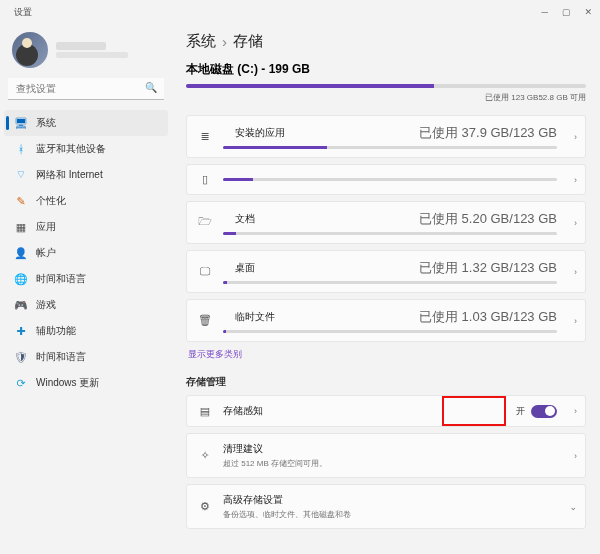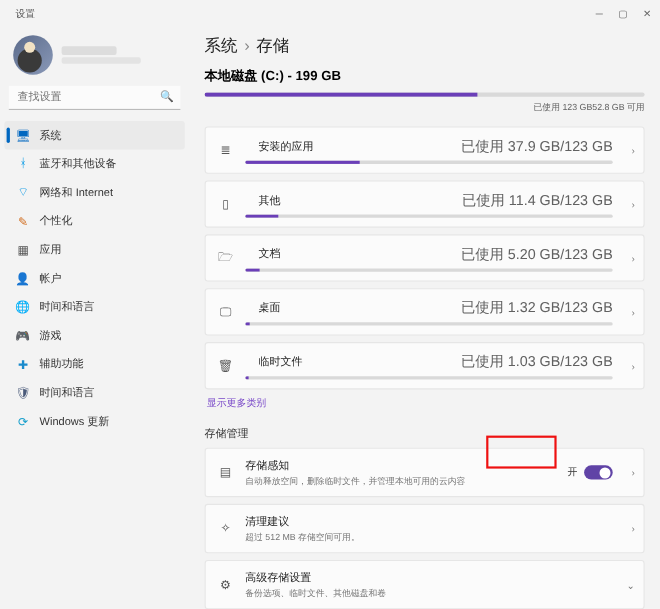--- a/index.html
+++ b/index.html
@@ -36,21 +36,21 @@
 .card { background: #fbfbfb; border: 1px solid #e6e6e6; border-radius: 3px; margin-bottom: 6px; padding: 8px 28px 8px 10px; display: flex; align-items: center; gap: 10px; position: relative; }
 .card .chev { position: absolute; right: 8px; top: 50%; transform: translateY(-50%); color: #777; font-size: 9px; }
 .card-icon { width: 16px; text-align: center; color: #555; font-size: 11px; }
 .card-body { flex: 1; }
 .card-row1 { display: flex; justify-content: space-between; align-items: center; margin-bottom: 4px; margin-left: 12px; }
 .card-title { font-size: 10px; color: #222; }
 .card-used { font-size: 13px; color: #616161; }
 .card-bar { height: 3px; background: #d9d9d9; border-radius: 2px; overflow: hidden; }
 .card-bar-fill { height: 100%; background: #6b3fb8; }
 .show-more { font-size: 9px; color: #7847c8; margin: 6px 0 14px 2px; cursor: default; }
-.section-head { font-size: 10px; color: #333; margin-bottom: 6px; }
+.section-head { font-size: 10px; color: #333; margin-bottom: 6px; font-weight: bold; }
 .mgmt-card { background: #fbfbfb; border: 1px solid #e6e6e6; border-radius: 3px; margin-bottom: 6px; padding: 8px 28px 8px 10px; display: flex; align-items: center; gap: 10px; position: relative; }
 .mgmt-card .chev { position: absolute; right: 8px; top: 50%; transform: translateY(-50%); color: #777; font-size: 9px; }
 .mgmt-icon { width: 16px; text-align: center; color: #555; font-size: 11px; }
 .mgmt-text { flex: 1; display: flex; flex-direction: column; gap: 2px; }
 .mgmt-title { font-size: 10px; color: #222; }
 .mgmt-desc { font-size: 8px; color: #767676; }
 .toggle-wrap { display: flex; align-items: center; gap: 6px; }
 .toggle-label { font-size: 9px; color: #333; }
 .toggle { width: 26px; height: 13px; background: #6043a6; border-radius: 8px; position: relative; }
 .toggle::after { content:""; position:absolute; right:2px; top:1.5px; width:10px; height:10px; background:#fff; border-radius:50%; }
@@ -156,24 +156,20 @@
           <div class="card-bar">
               <div class="card-bar-fill" style="width:31%"></div>
             </div>
         </div>
         <span class="chev">›</span>
       </div>
 
       <div class="card">
         <span class="card-icon">▯</span>
         <div class="card-body">
-          <div class="card-row1">
-              <span class="card-title">其他</span>
-              <span class="card-used">已使用 11.4 GB/123 GB</span>
-            </div>
           <div class="card-bar">
               <div class="card-bar-fill" style="width:9%"></div>
             </div>
         </div>
         <span class="chev">›</span>
       </div>
 
       <div class="card">
         <span class="card-icon">🗁</span>
         <div class="card-body">
@@ -217,21 +213,20 @@
       </div>
 
       <div class="show-more">显示更多类别</div>
 
       <div class="section-head">存储管理</div>
 
       <div class="mgmt-card" style="position:relative">
         <span class="mgmt-icon">▤</span>
         <div class="mgmt-text">
           <span class="mgmt-title">存储感知</span>
-          <span class="mgmt-desc">自动释放空间，删除临时文件，并管理本地可用的云内容</span>
         </div>
         <div class="toggle-wrap">
           <span class="toggle-label">开</span>
           <div class="toggle"></div>
         </div>
         <span class="chev">›</span>
       </div>
 
       <div class="highlight" style="left:442px; top:396px; width:64px; height:30px;"></div>
 

